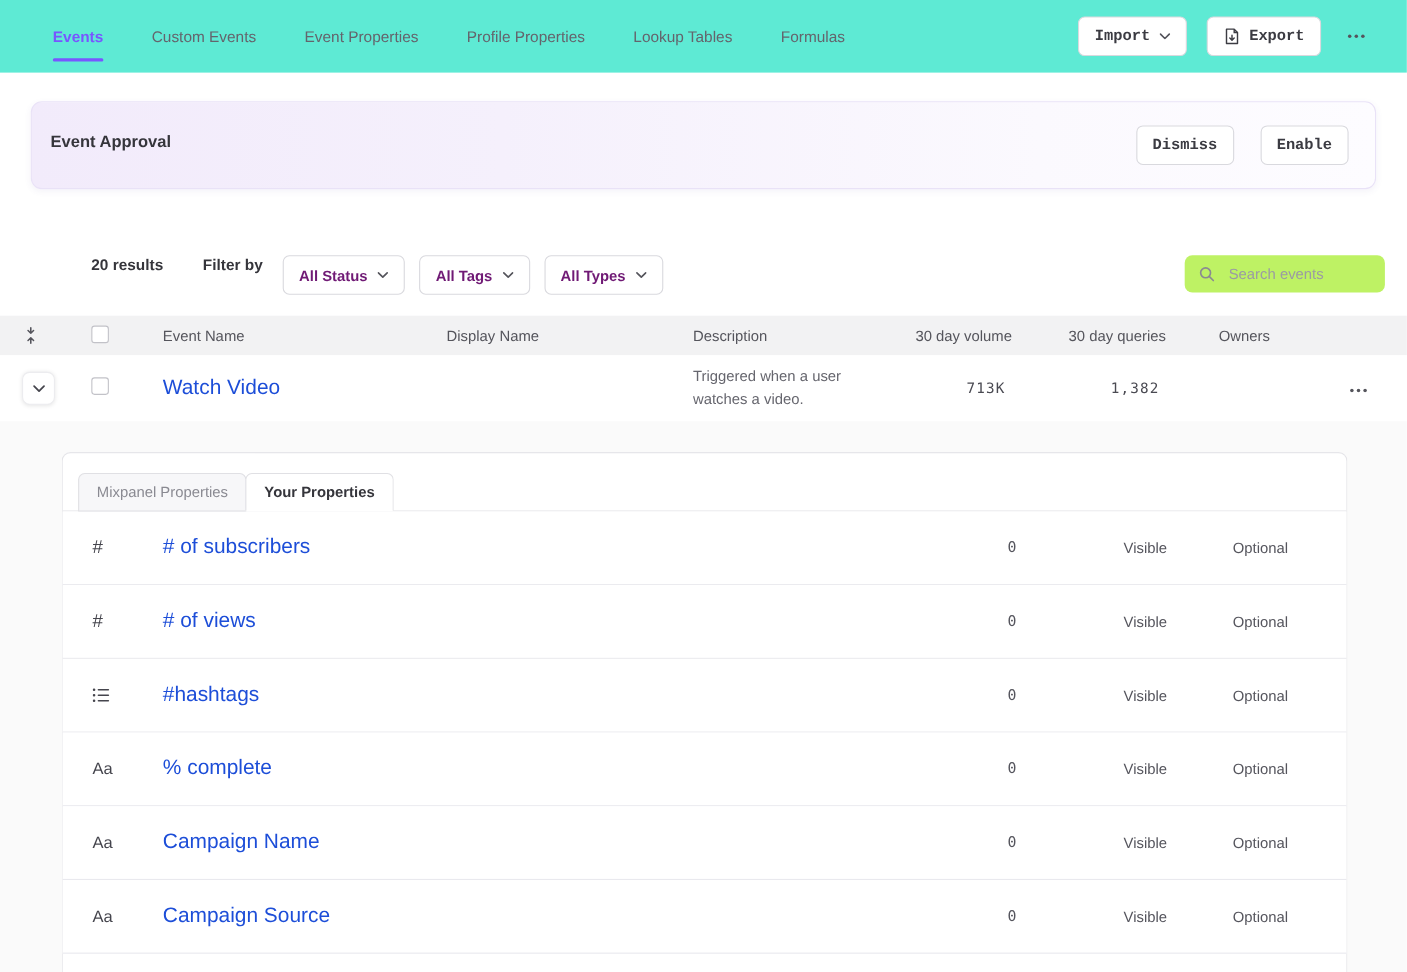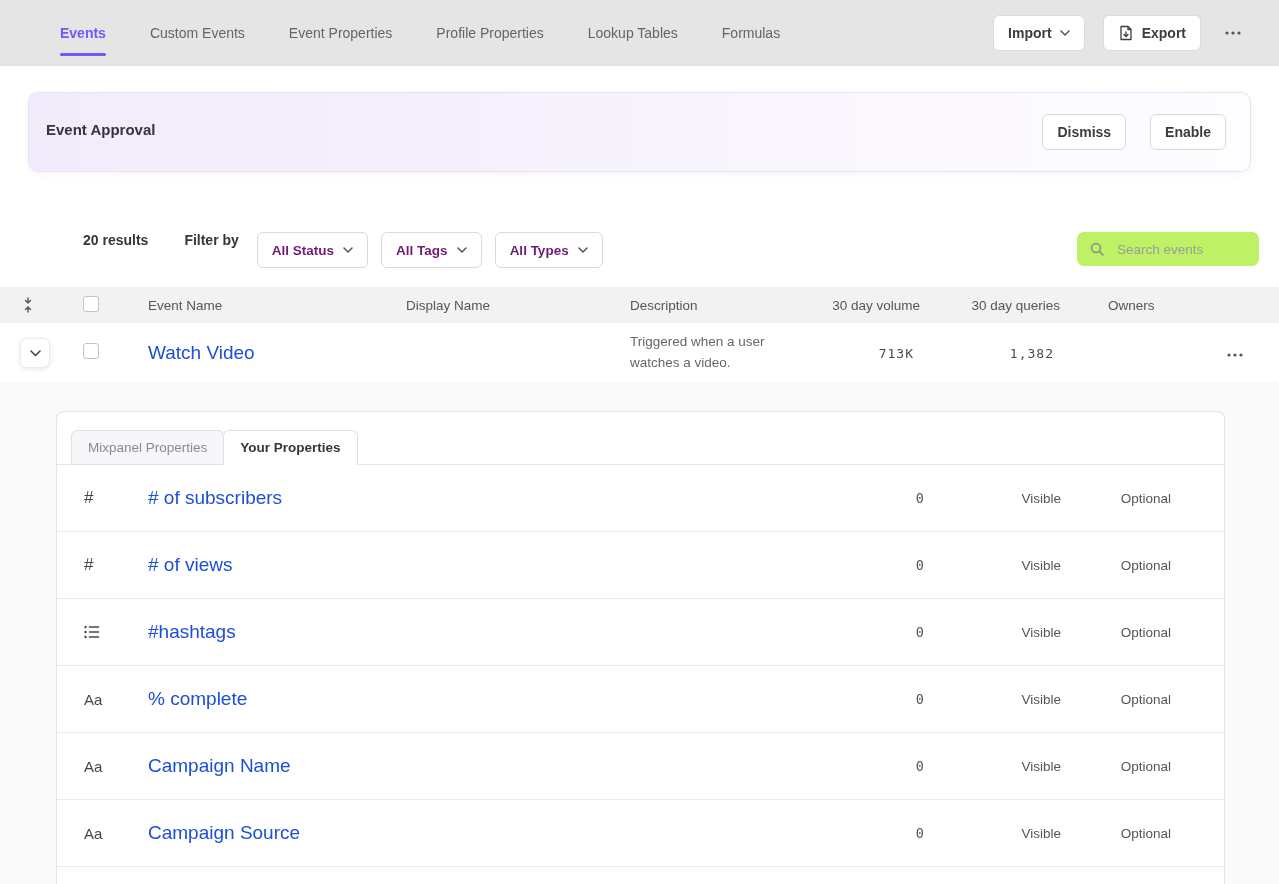--- a/index.html
+++ b/index.html
@@ -1,28 +1,28 @@
 <!DOCTYPE html>
 <html><head>
 <meta charset="utf-8">
 <style>
   * { margin:0; padding:0; box-sizing:border-box; }
   html,body { width:1279px; height:884px; overflow:hidden; background:#fff;
     font-family:"Liberation Sans","DejaVu Sans",sans-serif; color:#3b3b42; }
 
   
-  .topnav { height:66px; display:flex; align-items:center; padding:0 32px 0 60px; background:#e5e5e5;gap:22px; }
+  .topnav { height:66px; display:flex; align-items:center; padding:0 32px 0 48px; background:#5eead4;gap:22px; }
   .nav-tabs { display:flex; align-items:center; gap:44px; height:100%; }
   .tab { position:relative; font-size:14px; color:#64646c; cursor:pointer; text-decoration:none; white-space:nowrap; }
   .tab.active { color:#7856ff; font-weight:700; }
   .tab.active::after { content:""; position:absolute; left:0; right:0; bottom:-15px; height:3px; border-radius:2px; background:#7856ff; }
   .nav-actions { margin-left:auto; display:flex; align-items:center; gap:18px; }
   .btn { display:inline-flex; align-items:center; gap:8px; height:36px; padding:0 14px; background:#fff;
     border:1px solid #d9d9de; border-radius:6px; font-size:14px; font-weight:700; color:#3b3b42; cursor:pointer;
-    font-family:Liberation Sans, sans-serif; }
+    font-family:Liberation Mono, monospace; }
   .icon-btn { border:none; background:none; cursor:pointer; display:inline-flex; align-items:center; padding:6px; }
 
   
   .banner { margin:26px 28px 0 28px; height:80px; border-radius:10px; display:flex; align-items:center;
     padding:0 24px 0 17px; border:1px solid #e9e2f7;
     background:linear-gradient(90deg,#f2ebfb 0%,#f5f0fc 35%,#fbf9fe 75%,#fdfcff 100%);
     box-shadow:0 2px 6px rgba(90,60,160,0.06); }
   .banner-title { font-size:15px; font-weight:700; color:#35353b; margin-bottom:5px; }
   .banner-desc { font-size:13px; color:#77777f; }
   .banner-actions { margin-left:auto; display:flex; gap:24px; }

